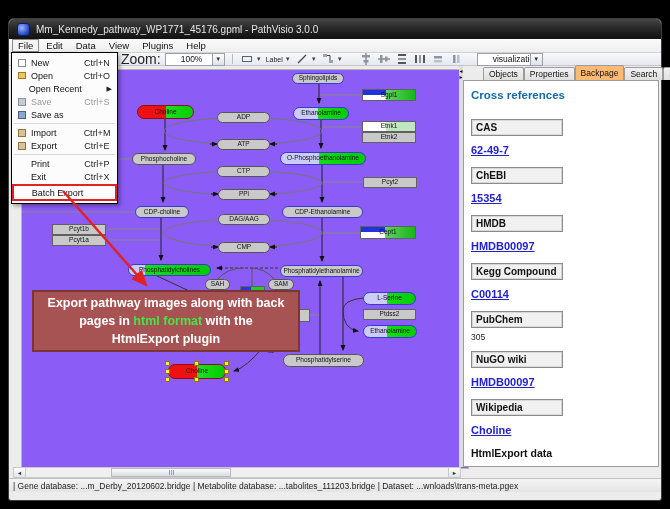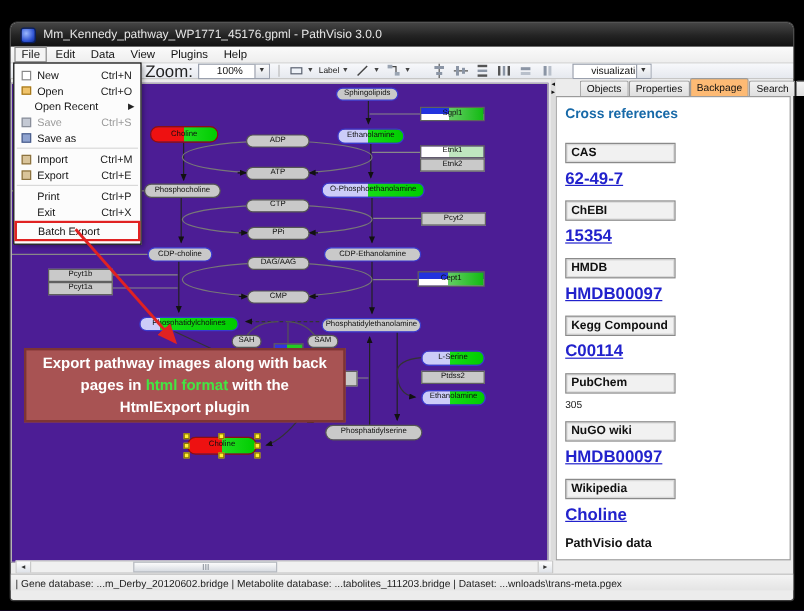--- a/index.html
+++ b/index.html
@@ -23,21 +23,21 @@
   .tb-label{font-size:14px;color:#222;}
   .combo{display:flex;align-items:center;background:#fff;border:1px solid #9aa0ad;height:11px;font-size:8.5px;color:#111;}
   .combo .val{padding:0 15px;white-space:nowrap;overflow:hidden;}
   .combo .arrow{width:11px;height:100%;background:linear-gradient(#fdfdfd,#dde1e8);border-left:1px solid #9aa0ad;
        display:flex;align-items:center;justify-content:center;font-size:6px;color:#333;}
   .tsep{width:1px;height:10px;background:#bbb;margin:0 3px;}
   .ticon{width:14px;height:12px;display:flex;align-items:center;justify-content:center;}
   .ticon svg{display:block;}
   .caret{font-size:6px;color:#444;margin-left:-2px;}
   
-  .canvas{position:absolute;left:0;top:50px;width:446px;height:398px;background:#4c1d95;border:1px solid #b5b5b5;box-sizing:content-box;overflow:hidden;}
+  .canvas{position:absolute;left:12px;top:50px;width:446px;height:398px;background:#8b5cf6;border:1px solid #b5b5b5;box-sizing:content-box;overflow:hidden;}
   .canvas svg.edges{position:absolute;left:0;top:0;z-index:1;}
   .node{position:absolute;box-sizing:border-box;border:1px solid #555;display:flex;align-items:center;justify-content:center;
        font-size:6.5px;color:#101010;overflow:hidden;white-space:nowrap;z-index:2;line-height:1;}
   .pill{border-radius:7px;}
   .blueb{border-color:#3a3ace;}
   .redb{border-color:#8d0f0f;}
   .genebox{border:1px solid #606060;}
   .f-gray{background:#c9c9c9;}
   .f-red-green{background:linear-gradient(90deg,#ee1111 0,#ee1111 50%,#22dd22 50%,#00cc00 100%);}
   .f-lav-green{background:linear-gradient(90deg,#ccccf8 0,#ccccf8 45%,#16dd16 45%,#00cc00 100%);}
@@ -77,21 +77,21 @@
   .tabs{display:flex;height:14px;align-items:flex-end;padding-left:20px;}
   .tab{font-size:8.5px;color:#111;background:linear-gradient(#f2f2f2,#dfdfdf);border:1px solid #9b9b9b;border-bottom:none;
        padding:1px 5px 1px 5px;margin-right:0px;border-radius:2px 2px 0 0;height:10px;line-height:10px;}
   .tab.active{background:#fdba74;height:12px;line-height:12px;font-weight:normal;position:relative;z-index:2;}
   .bp-content{position:absolute;left:0;top:14px;width:196px;height:387px;background:#fff;border:1px solid #9b9b9b;
        box-sizing:border-box;padding:8px 0 0 7px;overflow:hidden;}
   .bp-heading{color:#1769a8;font-weight:bold;font-size:11.5px;margin-bottom:18px;}
   .bp-section{margin-bottom:9px;}
   .bp-header{width:82px;border:1px solid #8a8a8a;box-shadow:inset 0 0 0 1px #d8d8d8;background:#f1f1f1;
        font-weight:bold;font-size:10px;color:#111;padding:2px 4px;margin-bottom:4px;}
-  .bp-link{display:inline-block;color:#2222cc;font-weight:bold;font-size:14px;text-decoration:underline;margin-bottom:2px;}
+  .bp-link{display:inline-block;color:#2222cc;font-weight:bold;font-size:11px;text-decoration:underline;margin-bottom:2px;}
   .bp-value{font-size:8.5px;color:#222;margin-bottom:2px;}
   .bp-footer{font-weight:bold;font-size:10.5px;color:#111;margin-top:2px;}
   
   .hscroll{position:absolute;left:4px;top:448px;width:448px;height:11px;background:#f0f0f0;border:1px solid #c9c9c9;
        box-sizing:border-box;display:flex;align-items:stretch;z-index:2;}
   .hs-btn{width:11px;background:linear-gradient(#fdfdfd,#dfe3e9);border-right:1px solid #c9c9c9;font-size:5.5px;color:#333;
        display:flex;align-items:center;justify-content:center;}
   .hs-btn.right{border-right:none;border-left:1px solid #c9c9c9;margin-left:auto;}
   .hs-track{flex:1;position:relative;}
   .hs-thumb{position:absolute;left:85px;top:0;width:120px;height:100%;background:linear-gradient(#fcfcfc,#d8dce2);
@@ -317,21 +317,21 @@
           <div class="bp-section"><div class="bp-header">ChEBI</div><a class="bp-link" href="#">15354</a></div>
           <div class="bp-section"><div class="bp-header">HMDB</div><a class="bp-link" href="#">HMDB00097</a></div>
           <div class="bp-section"><div class="bp-header">Kegg Compound</div><a class="bp-link" href="#">C00114</a></div>
           <div class="bp-section">
             <div class="bp-header">PubChem</div>
             <div class="bp-value">305</div>
           </div>
           <div class="bp-section"><div class="bp-header">NuGO wiki</div><a class="bp-link" href="#">HMDB00097</a></div>
           <div class="bp-section"><div class="bp-header">Wikipedia</div><a class="bp-link" href="#">Choline</a></div>
         </div>
-      <div class="bp-footer">PathVisio data</div>
+      <div class="bp-footer">HtmlExport data</div>
     </div>
   </div>
 
   <div class="hscroll">
     <span class="hs-btn">◄</span>
     <span class="hs-track">
       <span class="hs-thumb">
           <i></i>
           <i></i>
           <i></i>

